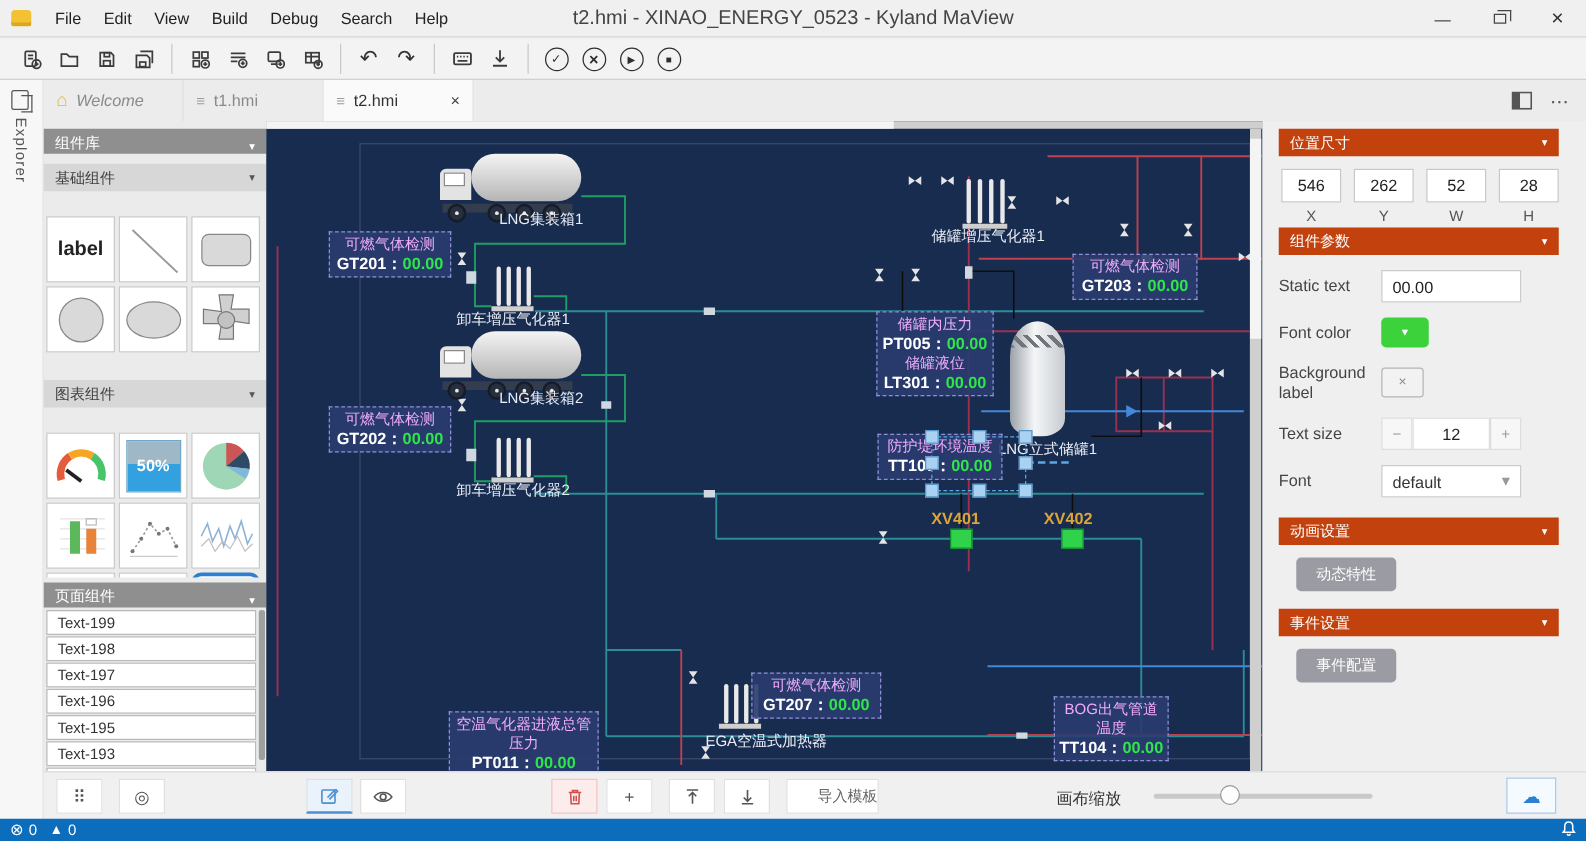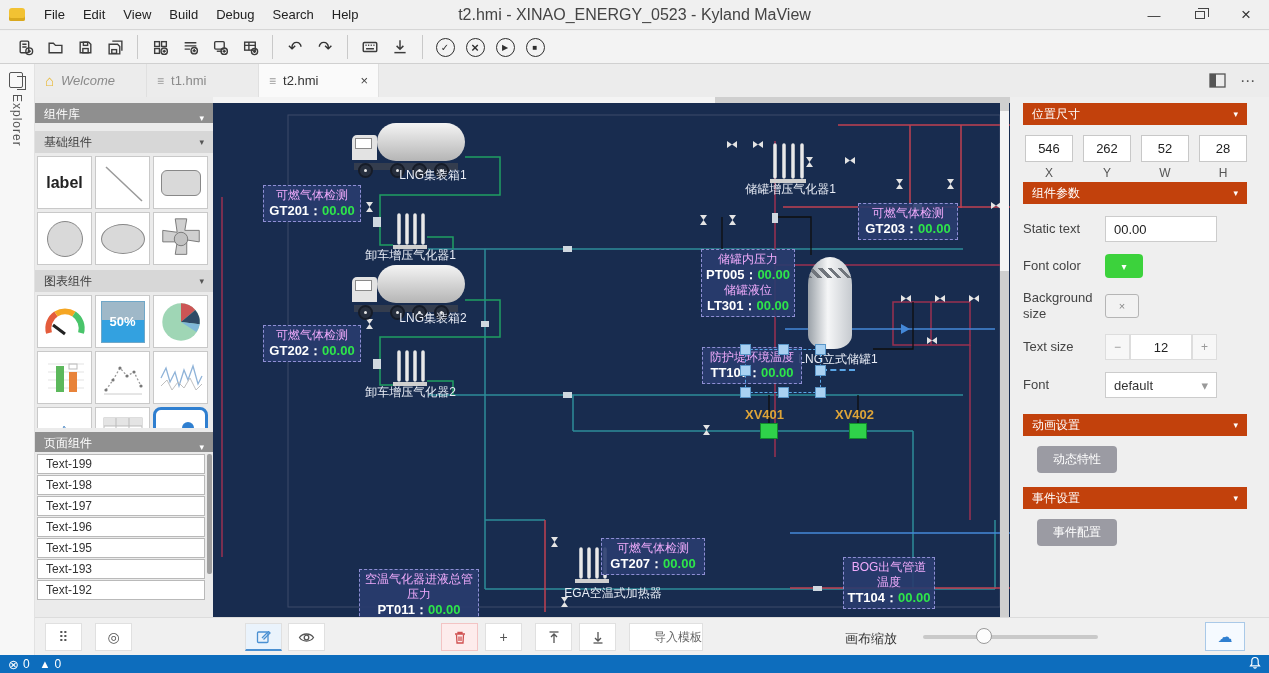--- a/index.html
+++ b/index.html
@@ -45,21 +45,21 @@
     border:1.2px solid #555; border-left:none; }
   #explorer .elabel { writing-mode:vertical-rl; margin-left:10px; color:#555; font-size:12px; letter-spacing:1px; }
   
   #leftpanel { position:absolute; left:35px; top:97px; width:178px; height:520px; background:#ebebeb; }
   .hdr-dark { height:20px; background:#8f8f8f; color:#fff; display:flex; align-items:flex-end;
     padding:0 9px; font-size:12px; }
   .hdr-light { height:22px; background:#d7d7d7; color:#3d3d3d; display:flex; align-items:center;
     padding:0 9px; font-size:12px; }
   .hdr-dark .car, .hdr-light .car { margin-left:auto; font-size:9px; }
   .hdr-light .car { color:#555; }
-  .cgrid { display:flex; flex-wrap:wrap; gap:3px; padding:3px 2px; }
+  .cgrid { display:flex; flex-wrap:wrap; gap:3px; padding:20px 2px; }
   .cell { width:55px; height:53px; background:#fff; border:1px solid #c9c9c9;
     display:flex; align-items:center; justify-content:center; overflow:hidden; }
   .cell.sel { border:3px solid #2f7fd0; border-radius:8px; }
   .shape-rect { width:40px; height:26px; background:#d9d9d9; border:1px solid #888; border-radius:6px; }
   .shape-circle { width:36px; height:36px; background:#d9d9d9; border:1px solid #888; border-radius:50%; }
   .shape-ellipse { width:44px; height:30px; background:#d9d9d9; border:1px solid #888; border-radius:50%; }
   .water { width:44px; height:42px; color:#fff; font-weight:bold; font-size:13px;
     display:flex; align-items:center; justify-content:center; border:1px solid #6fa7c8;
     background:linear-gradient(180deg,#9fb8c8 0 45%,#33a1e0 45% 100%); }
   .page-list { margin:2px 2px 0 2px; background:#ebebeb; position:relative; }
@@ -692,21 +692,21 @@
     </div>
     <div class="prow2">
       <div class="plabel">Static text</div>
       <input class="txtinput" value="00.00" style="">
     </div>
     <div class="prow2">
       <div class="plabel">Font color</div>
       <button class="color-btn"><span>▾</span></button>
     </div>
     <div class="prow2">
-      <div class="plabel">Background size</div>
+      <div class="plabel">Background label</div>
       <button class="bg-btn"><span>×</span></button>
     </div>
     <div class="prow2">
       <div class="plabel">Text size</div>
       <div class="stepper">
         <div class="sbtn">−</div>
         <div class="sval">12</div>
         <div class="sbtn">+</div>
       </div>
     </div>

